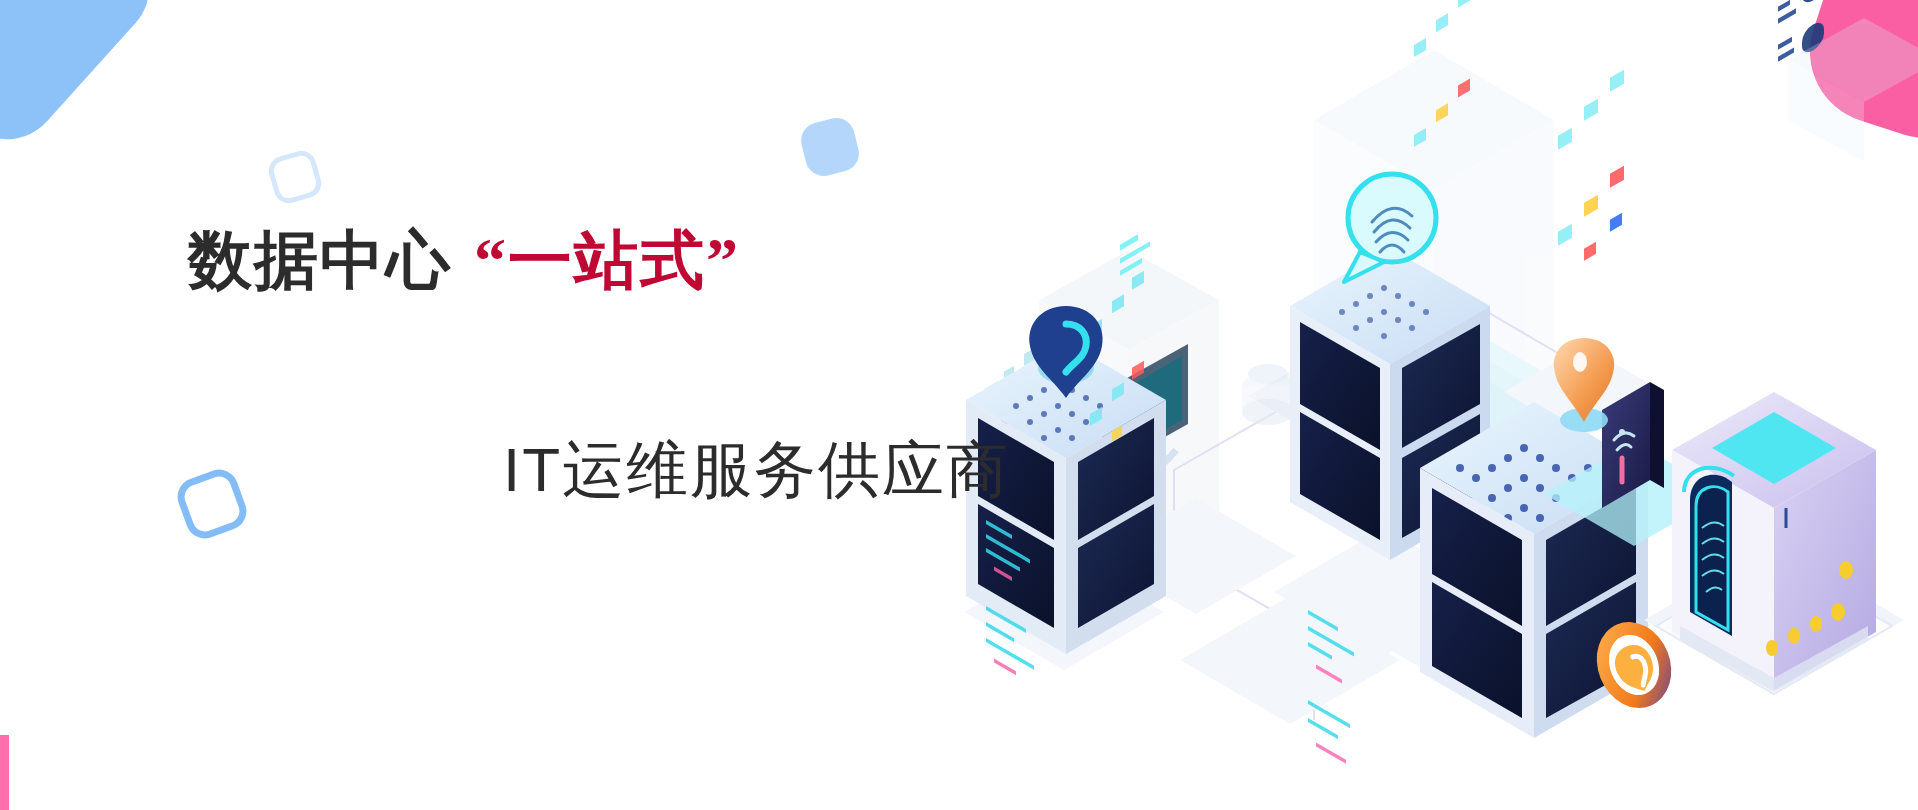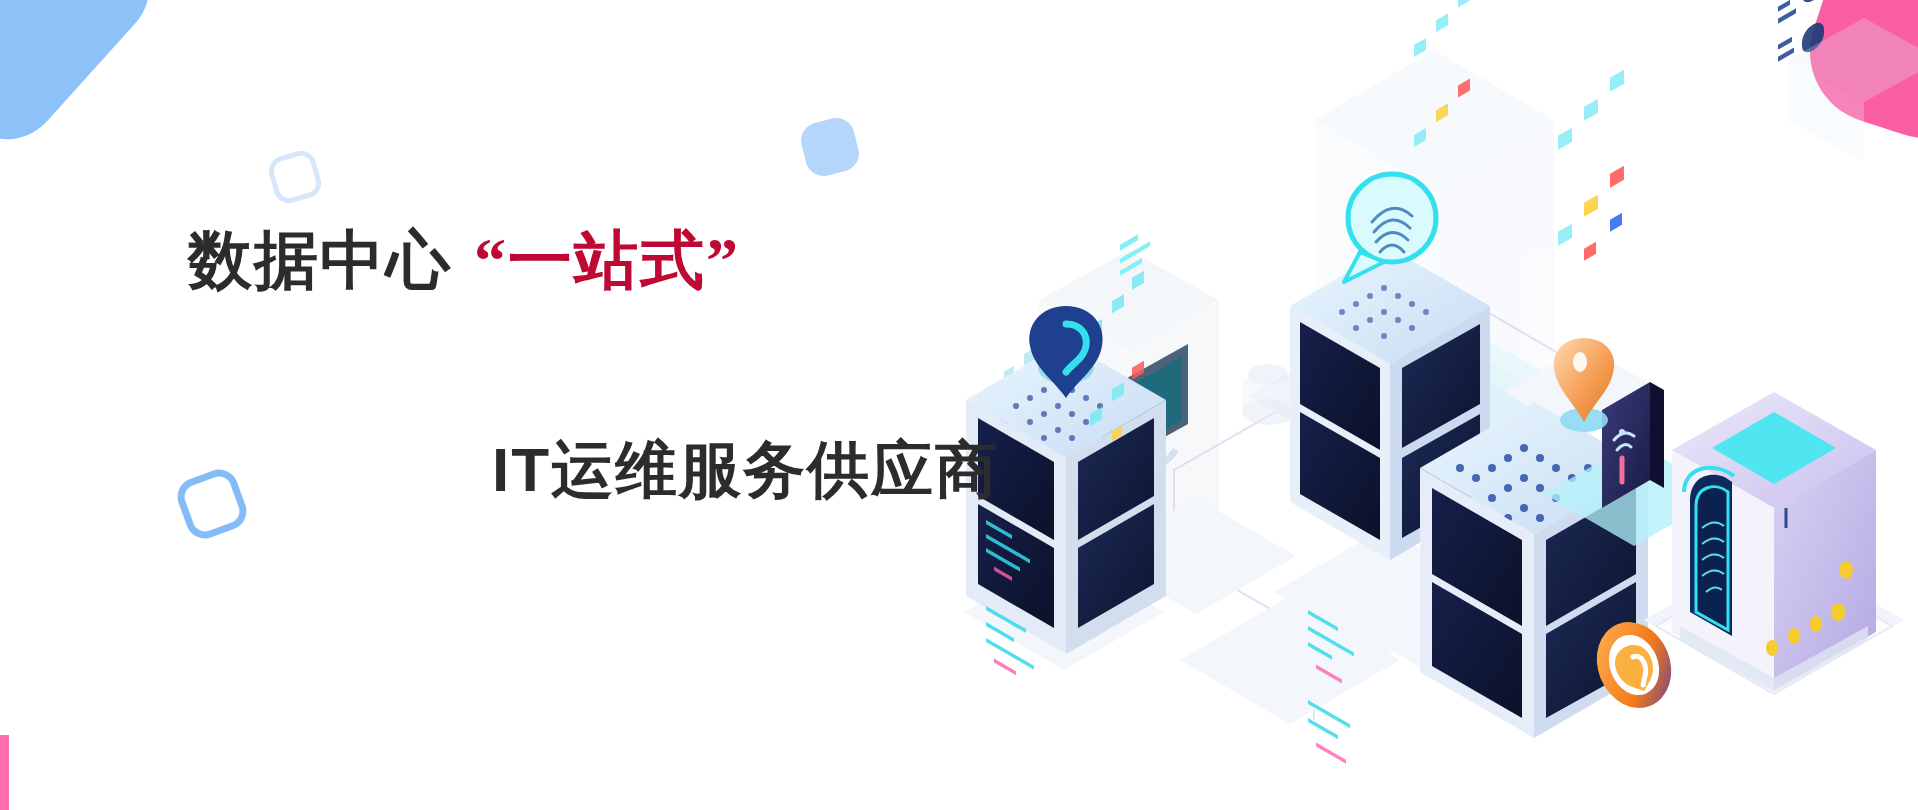--- a/index.html
+++ b/index.html
@@ -86,23 +86,23 @@
     line-height:1;
     white-space:nowrap;
     display:flex;
     align-items:baseline;
   }
   .txt-dark{color:#2c2c2c;}
   .txt-red{color:#bf0833;margin-left:22px;}
   .quote{font-family:"Liberation Serif","DejaVu Serif",serif;font-weight:bold;}
   .line2{
     position:absolute;
-    left:304px;top:200px;
+    left:315px;top:200px;
     font-size:62px;
-    font-weight:bold;
+    font-weight:normal;
     color:#2c2c2c;
     letter-spacing:2px;
     white-space:nowrap;
   }
 
   
   #illustration{
     position:absolute;
     right:0;top:0;
     width:1110px;height:810px;

